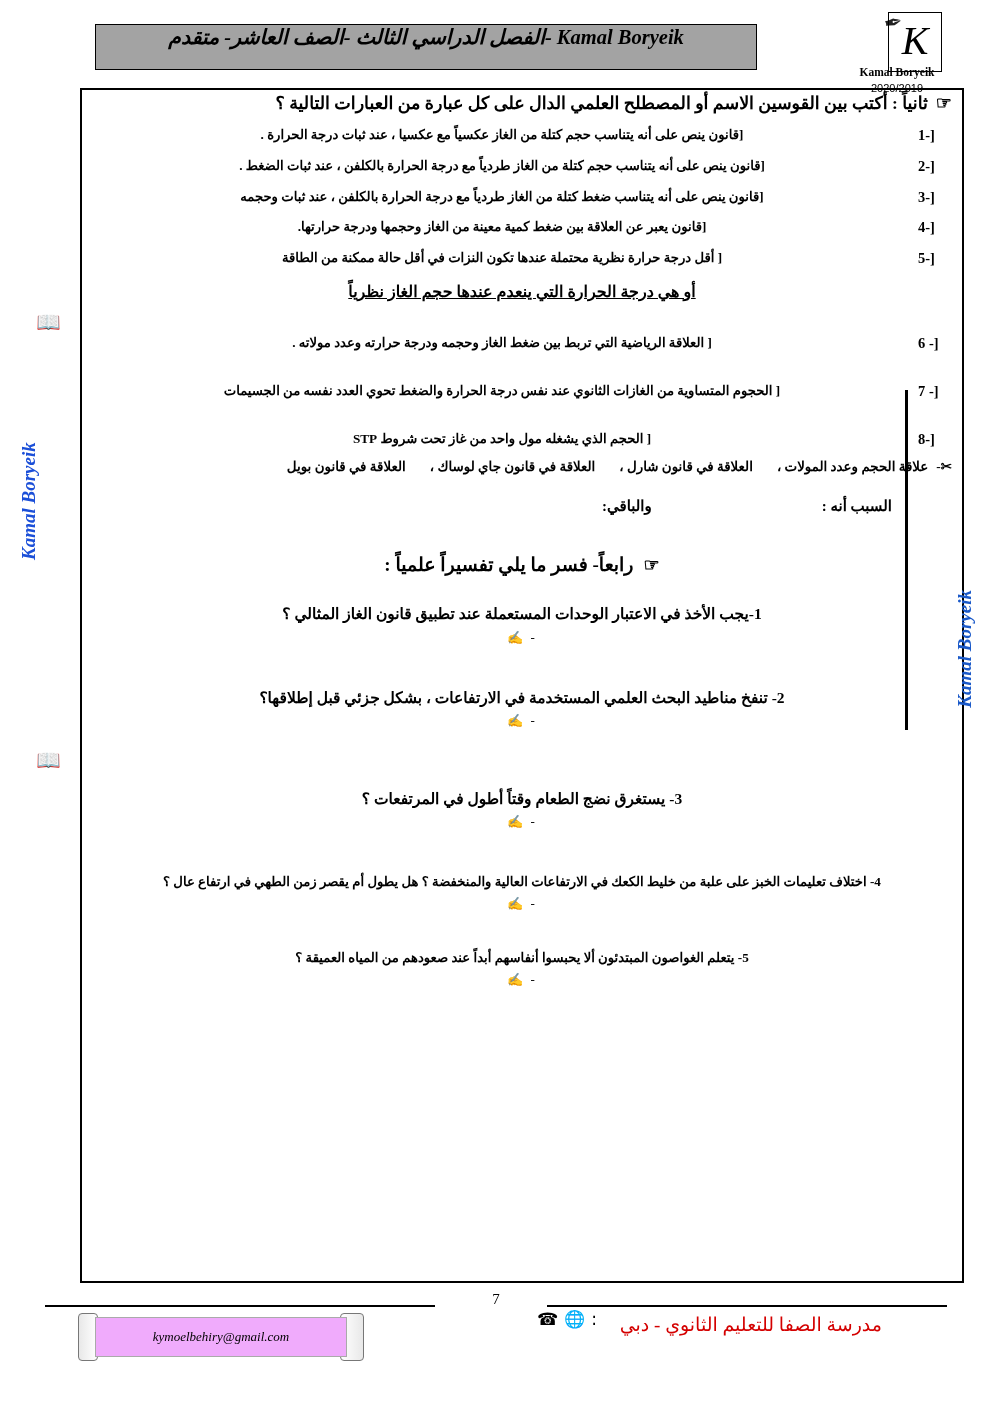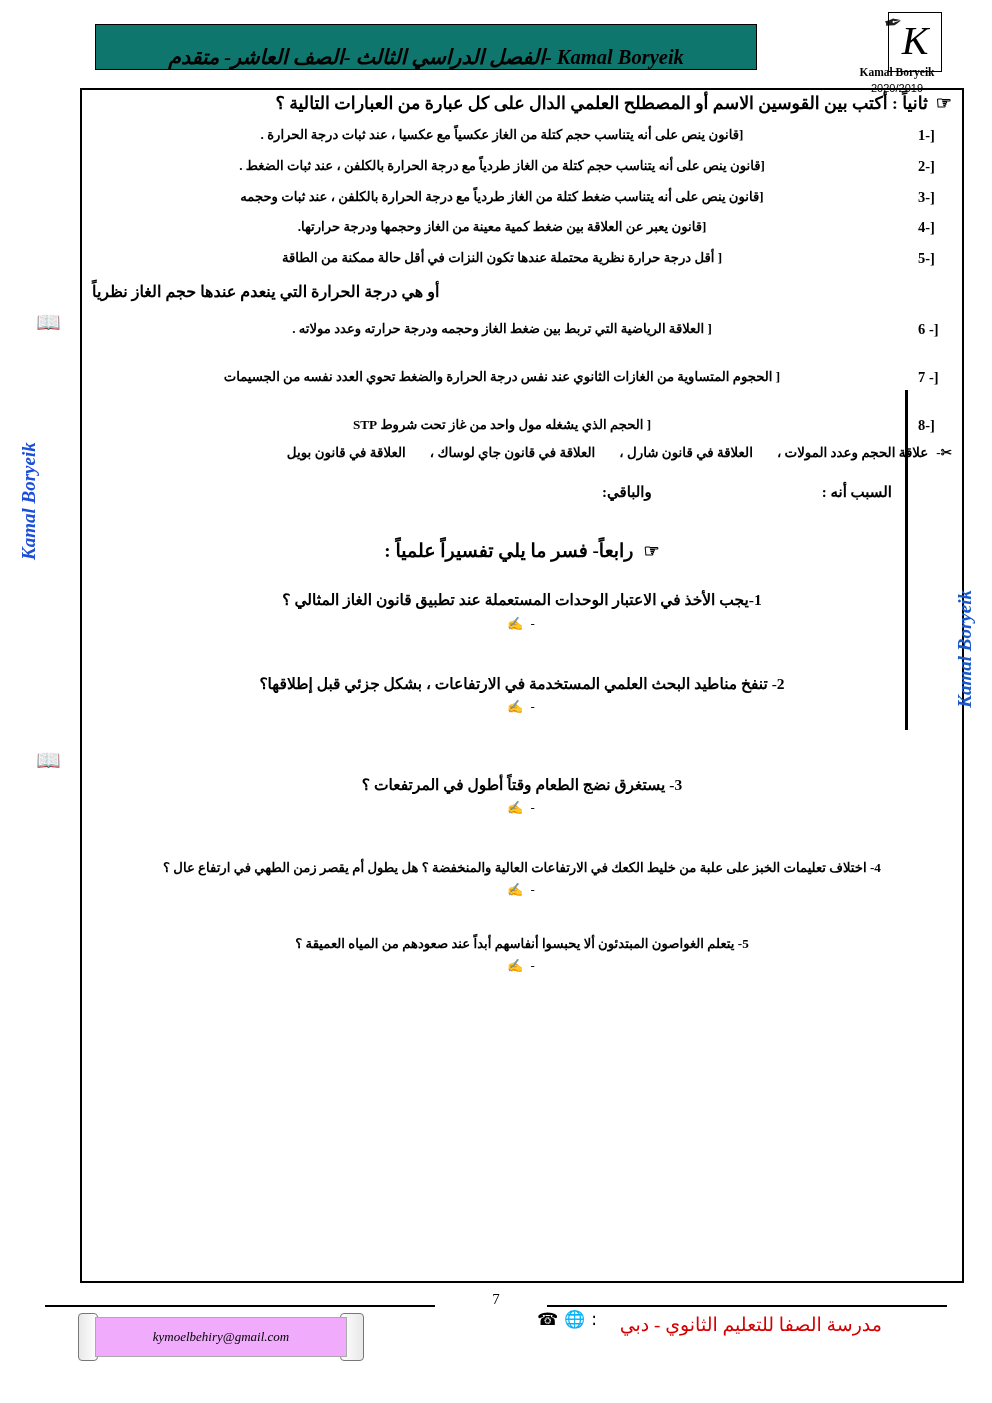--- a/index.html
+++ b/index.html
@@ -30,23 +30,23 @@
     height: 75px;
   }
   .header-title-box {
     position: absolute;
     top: 14px;
     right: 215px;
     left: 75px;
     height: 44px;
     border: 1.5px solid #000;
     display: flex;
-    align-items: flex-end;
+    align-items: flex-start;
     justify-content: center;
-    background: #0f766e;
+    background: #a3a3a3;
   }
   .header-title {
     font-family: "Liberation Serif", "DejaVu Serif", serif;
     font-size: 20.5px;
     font-weight: bold;
     font-style: italic;
     letter-spacing: 0px;
     white-space: nowrap;
   }
   .logo-box {
@@ -200,25 +200,26 @@
   }
   .q-text {
     flex: 1 1 auto;
     font-size: 13.2px;
     font-weight: bold;
     line-height: 1.5;
     text-align: center;
   }
 
   .center-line {
-    text-align: left;
+    text-align: center;
     font-family: "Liberation Serif", "DejaVu Serif", serif;
     font-size: 16px;
     font-weight: bold;
-    margin: 14px 0 18px 0;
+    margin: 14px 0 32px 0;
+    text-decoration: underline;
   }
 
   .third-head {
     font-family: "Liberation Serif", "DejaVu Serif", serif;
     font-size: 16.5px;
     font-weight: bold;
     text-align: center;
     margin: 26px 0 18px 0;
     line-height: 1.5;
   }

